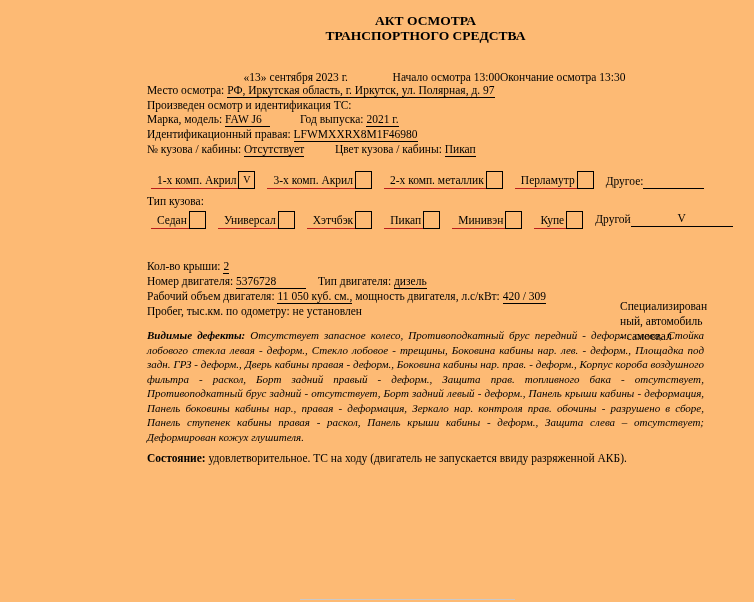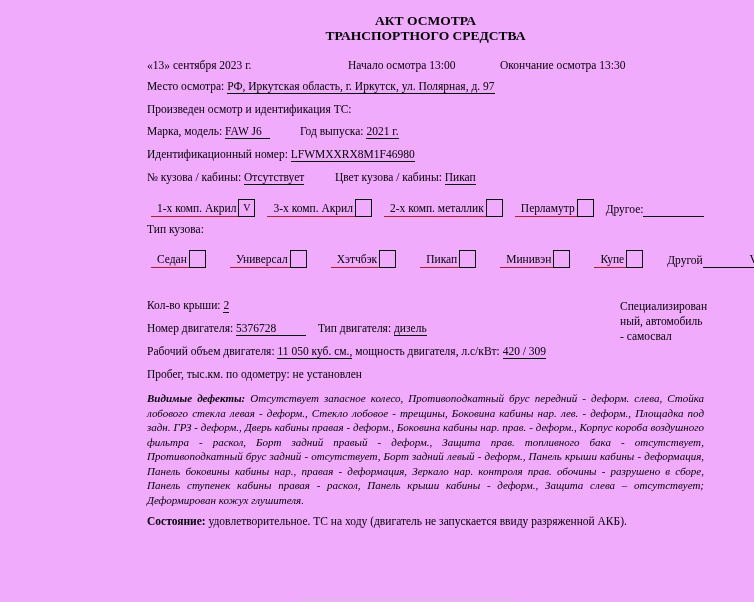--- a/index.html
+++ b/index.html
@@ -1,38 +1,38 @@
 <!DOCTYPE html>
 <html><head>
 <meta charset="utf-8">
 <style>
   html,body{margin:0;padding:0;background:#fff;}
   .page{
     position:relative;
     width:754px;height:602px;
-    background:#f0abfc;
+    background:#fdba74;
     font-family:"Liberation Serif", serif;
     font-size:11.5px;
     color:#000;
     overflow:hidden;
   }
   .content{position:absolute;left:147px;top:0;width:557px;}
   .title{margin-top:13px;text-align:center;font-weight:bold;font-size:13.5px;line-height:15px;}
-  .row{margin-top:8px;line-height:14px;white-space:nowrap;}
-  .date-row{display:flex;margin-top:16px;}
+  .row{margin-top:0;line-height:14px;white-space:nowrap;}
+  .date-row{display:flex;margin-top:28px;text-align:right;}
   .date-c1{width:201px;}
   .date-c2{width:152px;}
   .seg-brand{display:inline-block;width:150px;}
   .seg-body{display:inline-block;width:185px;}
   .seg-engine{display:inline-block;width:168px;}
   .uv{display:inline-block;border-bottom:1px solid #000;padding-bottom:0;line-height:13px;}
   .uv.pad-sm{padding-right:8px;}
   .uv.pad-lg{padding-right:30px;}
   .cbrow{display:flex;align-items:flex-end;gap:12px;margin-top:14px;padding-left:4px;}
-  .cbrow2{display:flex;align-items:flex-end;gap:24px;margin-top:14px;padding-left:4px;}
+  .cbrow2{display:flex;align-items:flex-start;gap:12px;margin-top:3px;padding-left:4px;}
   .cbi{display:inline-flex;align-items:flex-end;}
   .cbl{border-bottom:1px solid #b91c1c;padding:0 2px 0 6px;line-height:15px;white-space:nowrap;}
   .cb{display:inline-block;width:15px;height:16px;border:1px solid #000;font-size:10px;line-height:16px;text-align:center;font-family:"Liberation Serif",serif;}
   .other-wrap{display:inline-flex;align-items:flex-end;flex:1;}
   .other-label{line-height:15px;white-space:nowrap;font-family:Liberation Serif, serif;}
   .blank-line{flex:1;border-bottom:1px solid #000;height:15px;}
   .other-line{display:inline-block;width:102px;border-bottom:1px solid #000;text-align:center;line-height:15px;}
   .tip-label{margin-top:5px;line-height:14px;}
   .doors-row{margin-top:30px;}
   .spec-note{position:absolute;left:620px;top:299px;width:112px;line-height:15px;}
@@ -72,21 +72,21 @@
       <span class="seg-brand">
         <span>Марка, модель:</span>
         <span class="uv pad-sm">FAW J6</span>
       </span>
       <span>Год выпуска:</span>
       <span class="uv">2021 г.</span>
     </div>
 
 
     <div class="row">
-      <span>Идентификационный номер:</span>
+      <span>Идентификационный правая:</span>
       <span class="uv">LFWMXXRX8M1F46980</span>
     </div>
 
     <div class="row">
       <span class="seg-body">
         <span>№ кузова / кабины:</span>
         <span class="uv">Отсутствует</span>
       </span>
       <span>Цвет кузова / кабины:</span>
       <span class="uv">Пикап</span>

